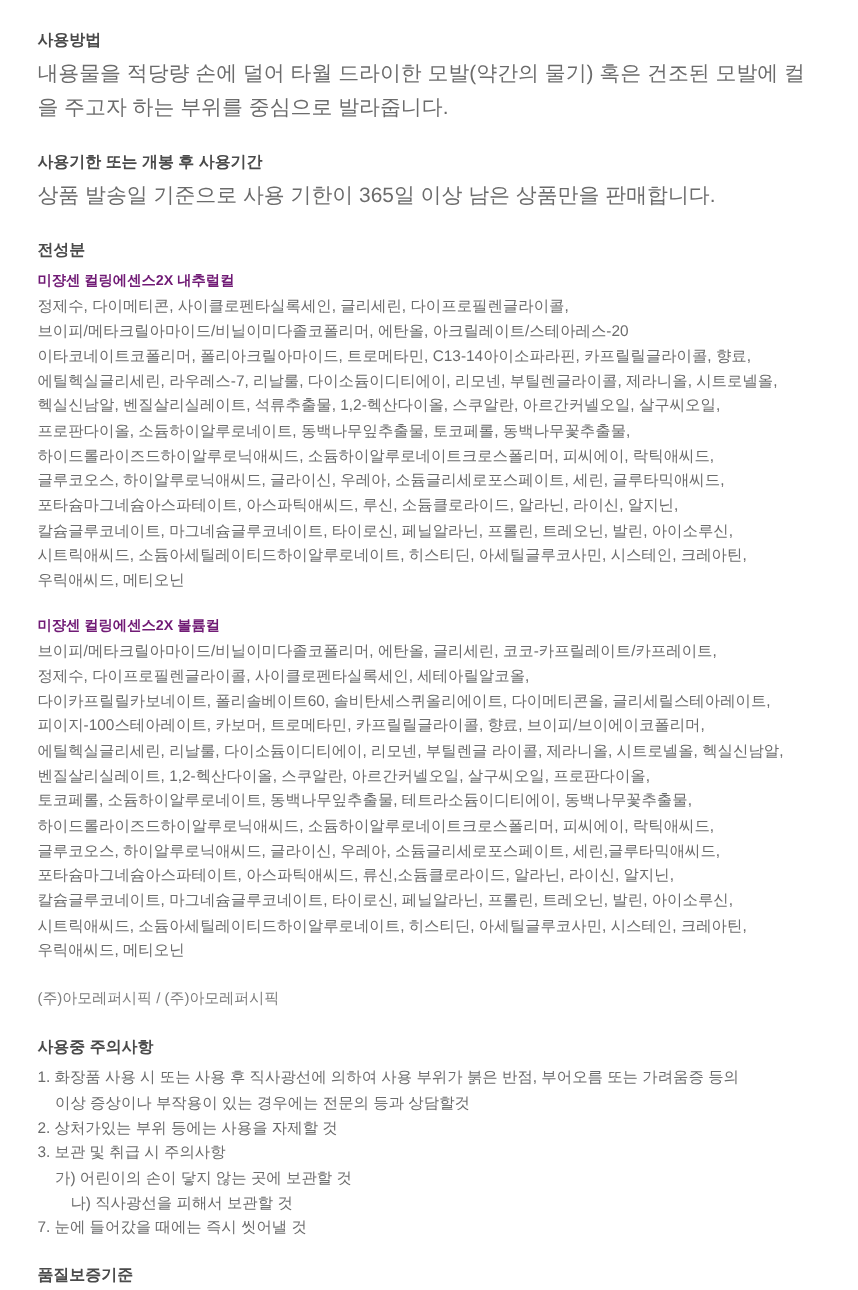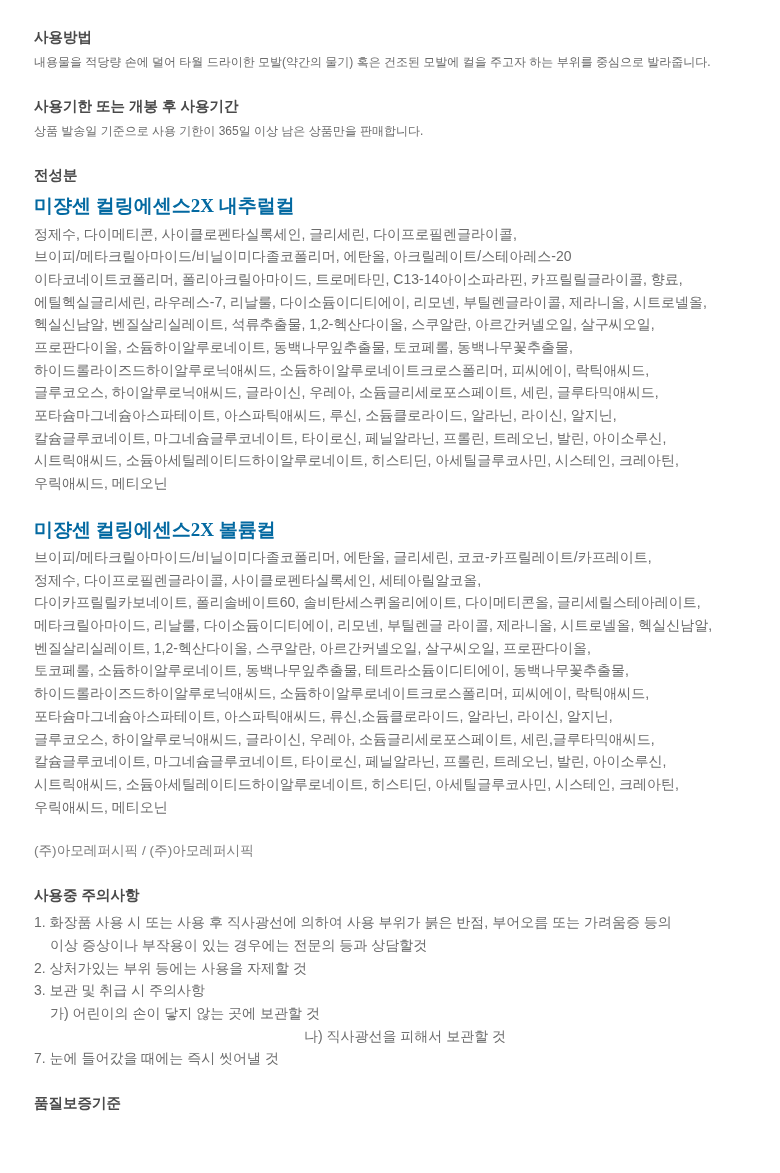--- a/index.html
+++ b/index.html
@@ -25,50 +25,48 @@
     margin-bottom: 22px;
   }
   .section-title {
     font-size: 14.5px;
     font-weight: bold;
     color: #4a4a4a;
     line-height: 1.55;
     margin-bottom: 5px;
   }
   .body-text {
-    font-size: 12px;
+    font-size: 19px;
     line-height: 1.62;
     color: #6b6b6b;
     font-weight: normal;
   }
   .sub-title {
-    font-size: 19px;
+    font-size: 13px;
     font-weight: bold;
-    color: #0369a1;
+    color: #701a75;
     line-height: 1.6;
     margin-bottom: 1px;
-    font-family: Liberation Serif, serif;
   }
   .ingredient-block {
     margin-bottom: 20px;
   }
   .list {
     font-size: 14px;
     line-height: 1.62;
     color: #6b6b6b;
   }
   .list-item {
     display: block;
   }
   .indent-1 {
     padding-left: 16px;
   }
   .indent-2 {
     padding-left: 30px;
-    text-align: center;
   }
   .maker-line {
     font-size: 13.6px;
     line-height: 1.6;
     color: #7d7d7d;
   }
 </style>
 </head>
 <body>
 
@@ -104,26 +102,27 @@
         <span class="list-item">우릭애씨드, 메티오닌</span>
       </div>
     </div>
 
     <div class="ingredient-block">
       <div class="sub-title">미쟝센 컬링에센스2X 볼륨컬</div>
       <div class="list">
         <span class="list-item">브이피/메타크릴아마이드/비닐이미다졸코폴리머, 에탄올, 글리세린, 코코-카프릴레이트/카프레이트,</span>
         <span class="list-item">정제수, 다이프로필렌글라이콜, 사이클로펜타실록세인, 세테아릴알코올,</span>
         <span class="list-item">다이카프릴릴카보네이트, 폴리솔베이트60, 솔비탄세스퀴올리에이트, 다이메티콘올, 글리세릴스테아레이트,</span>
-        <span class="list-item">메타크릴아마이드, 리날룰, 다이소듐이디티에이, 리모넨, 부틸렌글 라이콜, 제라니올, 시트로넬올, 헥실신남알,</span>
+        <span class="list-item">피이지-100스테아레이트, 카보머, 트로메타민, 카프릴릴글라이콜, 향료, 브이피/브이에이코폴리머,</span>
+        <span class="list-item">에틸헥실글리세린, 리날룰, 다이소듐이디티에이, 리모넨, 부틸렌글 라이콜, 제라니올, 시트로넬올, 헥실신남알,</span>
         <span class="list-item">벤질살리실레이트, 1,2-헥산다이올, 스쿠알란, 아르간커넬오일, 살구씨오일, 프로판다이올,</span>
         <span class="list-item">토코페롤, 소듐하이알루로네이트, 동백나무잎추출물, 테트라소듐이디티에이, 동백나무꽃추출물,</span>
         <span class="list-item">하이드롤라이즈드하이알루로닉애씨드, 소듐하이알루로네이트크로스폴리머, 피씨에이, 락틱애씨드,</span>
+        <span class="list-item">글루코오스, 하이알루로닉애씨드, 글라이신, 우레아, 소듐글리세로포스페이트, 세린,글루타믹애씨드,</span>
         <span class="list-item">포타슘마그네슘아스파테이트, 아스파틱애씨드, 류신,소듐클로라이드, 알라닌, 라이신, 알지닌,</span>
-        <span class="list-item">글루코오스, 하이알루로닉애씨드, 글라이신, 우레아, 소듐글리세로포스페이트, 세린,글루타믹애씨드,</span>
         <span class="list-item">칼슘글루코네이트, 마그네슘글루코네이트, 타이로신, 페닐알라닌, 프롤린, 트레오닌, 발린, 아이소루신,</span>
         <span class="list-item">시트릭애씨드, 소듐아세틸레이티드하이알루로네이트, 히스티딘, 아세틸글루코사민, 시스테인, 크레아틴,</span>
         <span class="list-item">우릭애씨드, 메티오닌</span>
       </div>
     </div>
   </div>
 
   <div class="section">
     <div class="maker-line">(주)아모레퍼시픽 / (주)아모레퍼시픽</div>
   </div>

